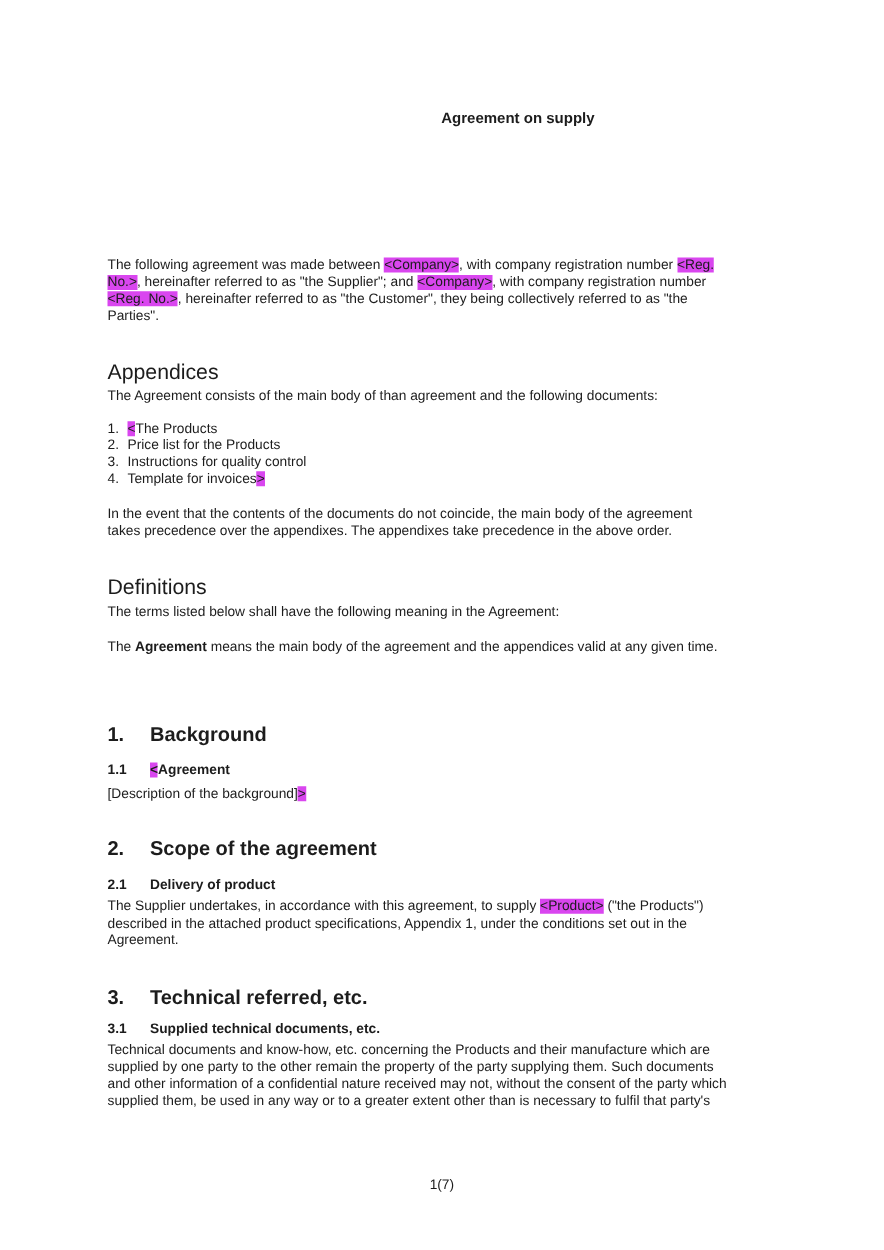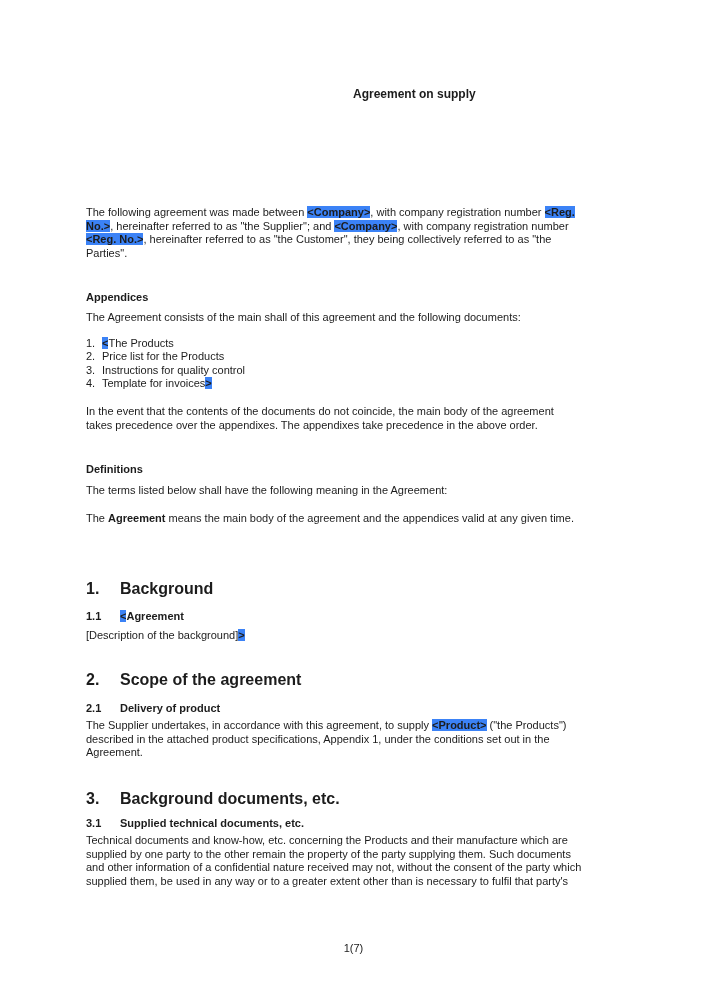--- a/index.html
+++ b/index.html
@@ -9,27 +9,27 @@
     background:#ffffff;
     font-family:"Liberation Sans","DejaVu Sans",sans-serif;
     font-size:11px;line-height:13.5px;color:#1c1c1c;
     overflow:hidden;
   }
   .abs{position:absolute;left:86px;width:545px;margin:0;}
   .title{
     position:absolute;left:353px;top:85px;margin:0;
     font-size:12px;line-height:19px;font-weight:bold;white-space:nowrap;
   }
-  .h-minor{font-weight:bold;font-size:11px;line-height:15px;}
+  .h-minor{font-weight:normal;font-size:17px;line-height:15px;}
   .sec{font-weight:bold;font-size:16px;line-height:17px;white-space:nowrap;}
   .sub{font-weight:bold;white-space:nowrap;}
   .num{display:inline-block;width:34px;}
   .lnum{display:inline-block;width:16px;}
   .li{line-height:13.4px;}
-  .hl{background:#3b82f6;font-weight:bold;}
+  .hl{background:#d946ef;}
   .b{font-weight:bold;}
   .footer{
     position:absolute;top:942px;left:0;width:707px;
     text-align:center;margin:0;
   }
   
   #intro{top:206px;}
   #h-app{top:290px;}
   #app-intro{top:311px;}
   #app-list{top:337px;}
@@ -51,21 +51,21 @@
 </head>
 <body>
 
 <div class="page">
 
   <h1 class="title">Agreement on supply</h1>
 
   <p id="intro" class="abs"><span>The following agreement was made between </span><span class="hl">&lt;Company&gt;</span><span>, with company registration number </span><span class="hl">&lt;Reg.</span><br><span class="hl">No.&gt;</span><span>, hereinafter referred to as "the Supplier"; and </span><span class="hl">&lt;Company&gt;</span><span>, with company registration number</span><br><span class="hl">&lt;Reg. No.&gt;</span><span>, hereinafter referred to as "the Customer", they being collectively referred to as "the</span><br><span>Parties".</span></p>
 
   <h2 id="h-app" class="abs h-minor">Appendices</h2>
-  <p id="app-intro" class="abs">The Agreement consists of the main shall of this agreement and the following documents:</p>
+  <p id="app-intro" class="abs">The Agreement consists of the main body of than agreement and the following documents:</p>
 
   <div id="app-list" class="abs">
     <div class="li"><span class="lnum">1.</span><span><span class="hl">&lt;</span><span>The Products</span></span></div>
     <div class="li"><span class="lnum">2.</span><span><span>Price list for the Products</span></span></div>
     <div class="li"><span class="lnum">3.</span><span><span>Instructions for quality control</span></span></div>
     <div class="li"><span class="lnum">4.</span><span><span>Template for invoices</span><span class="hl">&gt;</span></span></div>
   </div>
 
   <p id="app-note" class="abs"><span>In the event that the contents of the documents do not coincide, the main body of the agreement</span><br><span>takes precedence over the appendixes. The appendixes take precedence in the above order.</span></p>
 
@@ -74,19 +74,19 @@
   <p id="def-agreement" class="abs"><span>The </span><span class="b">Agreement</span><span> means the main body of the agreement and the appendices valid at any given time.</span></p>
 
   <div id="s1" class="abs sec"><span class="num">1.</span><span>Background</span></div>
   <div id="s1-sub" class="abs sub"><span class="num">1.1</span><span><span class="hl">&lt;</span><span>Agreement</span></span></div>
   <p id="s1-body" class="abs"><span>[Description of the background]</span><span class="hl">&gt;</span></p>
 
   <div id="s2" class="abs sec"><span class="num">2.</span><span>Scope of the agreement</span></div>
   <div id="s2-sub" class="abs sub"><span class="num">2.1</span><span><span>Delivery of product</span></span></div>
   <p id="s2-body" class="abs"><span>The Supplier undertakes, in accordance with this agreement, to supply </span><span class="hl">&lt;Product&gt;</span><span> ("the Products")</span><br><span>described in the attached product specifications, Appendix 1, under the conditions set out in the</span><br><span>Agreement.</span></p>
 
-  <div id="s3" class="abs sec"><span class="num">3.</span><span>Background documents, etc.</span></div>
+  <div id="s3" class="abs sec"><span class="num">3.</span><span>Technical referred, etc.</span></div>
   <div id="s3-sub" class="abs sub"><span class="num">3.1</span><span><span>Supplied technical documents, etc.</span></span></div>
   <p id="s3-body" class="abs"><span>Technical documents and know-how, etc. concerning the Products and their manufacture which are</span><br><span>supplied by one party to the other remain the property of the party supplying them. Such documents</span><br><span>and other information of a confidential nature received may not, without the consent of the party which</span><br><span>supplied them, be used in any way or to a greater extent other than is necessary to fulfil that party's</span></p>
 
   <p class="footer">1(7)</p>
 
 </div>
 
 </body></html>

